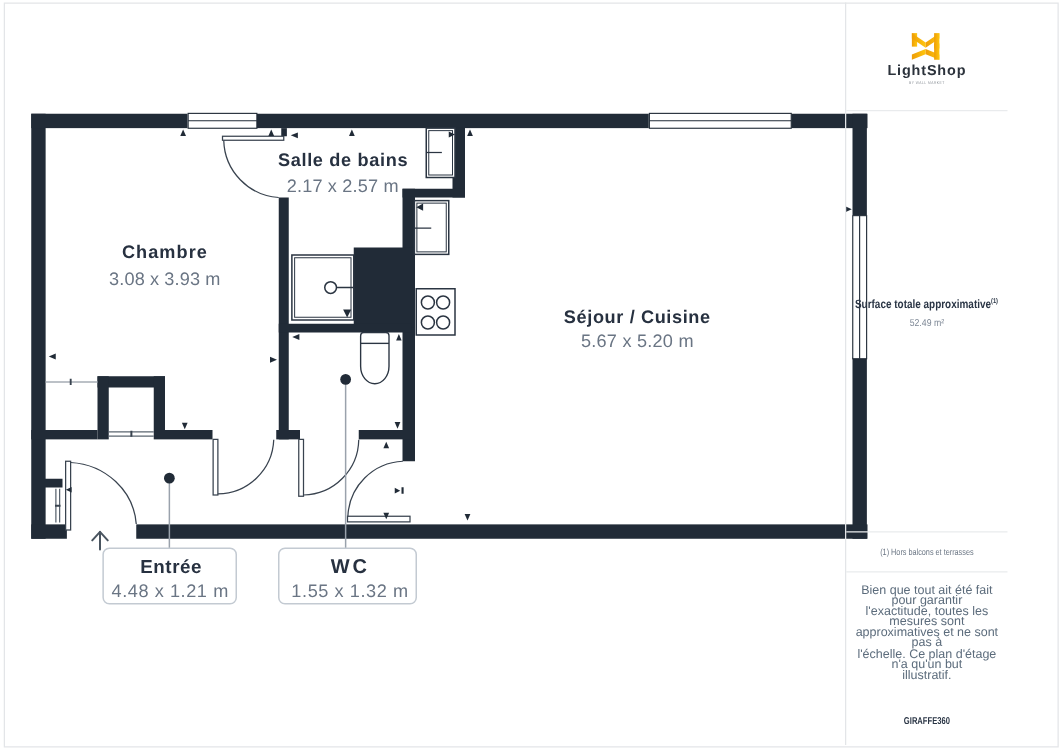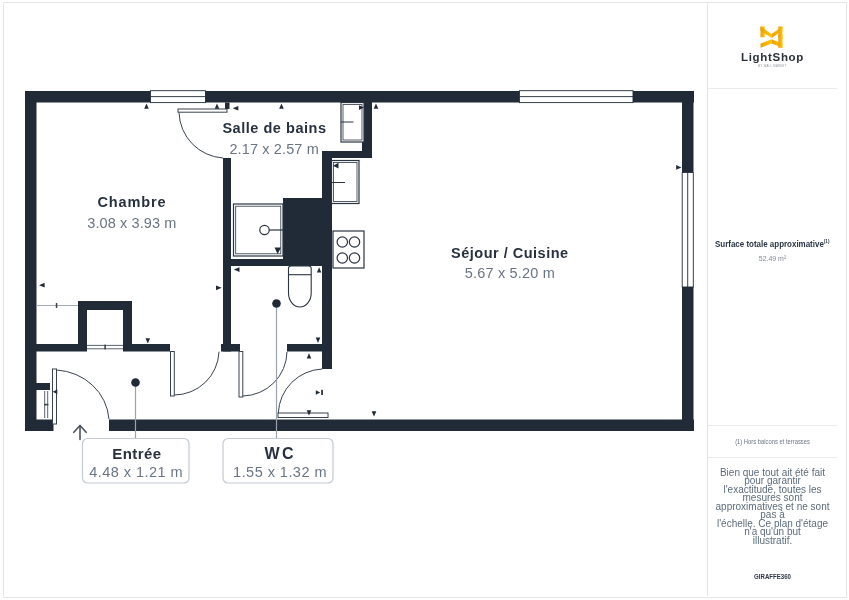--- a/index.html
+++ b/index.html
@@ -1,20 +1,20 @@
 <!DOCTYPE html>
 <html><head>
 <meta charset="utf-8">
 <style>
   html,body{margin:0;padding:0;background:#ffffff;}
   #page{position:relative;width:849px;height:600px;background:#fff;overflow:hidden;
         font-family:"Liberation Sans", sans-serif;}
   #border{position:absolute;left:3px;top:2px;width:842px;height:594px;border:1px solid #e3e5e8;}
   #plan{position:absolute;left:0;top:0;}
-  #side{position:absolute;left:707px;top:2px;width:129px;height:594px;border-left:1px solid #e3e5e8;}
+  #side{position:absolute;left:676px;top:2px;width:129px;height:594px;border-left:1px solid #e3e5e8;}
   .hr{position:absolute;left:0;width:129px;border-top:1px solid #e9ebed;}
   #logo{position:absolute;left:0;top:0;width:129px;text-align:center;}
   #lstext{position:absolute;left:0;top:48.5px;width:129px;text-align:center;font-size:11.5px;font-weight:700;color:#2b323b;letter-spacing:0.7px;}
   #lssub{position:absolute;left:0;top:61.5px;width:129px;text-align:center;font-size:3.3px;color:#8a9097;letter-spacing:0.5px;transform:scaleX(0.8);transform-origin:50% 50%;}
   #surf{position:absolute;left:0;top:235.5px;width:129px;text-align:center;}
   #surf .t{position:relative;left:-4px;font-size:9.6px;font-weight:700;color:#2a3545;white-space:nowrap;transform:scaleX(0.83);transform-origin:50% 50%;}
   #surf .t sup{font-size:5.5px;}
   #surf .v{font-size:8px;color:#7d8795;margin-top:5px;transform:scaleX(0.87);transform-origin:50% 50%;}
   #foot1{position:absolute;left:0;top:434.5px;width:129px;text-align:center;font-size:7.2px;color:#6b7684;white-space:nowrap;transform:scaleX(0.81);transform-origin:50% 50%;}
   #paras{position:absolute;left:2px;top:466.5px;width:125px;text-align:center;font-size:10px;line-height:8.5px;color:#5c6c7c;}

